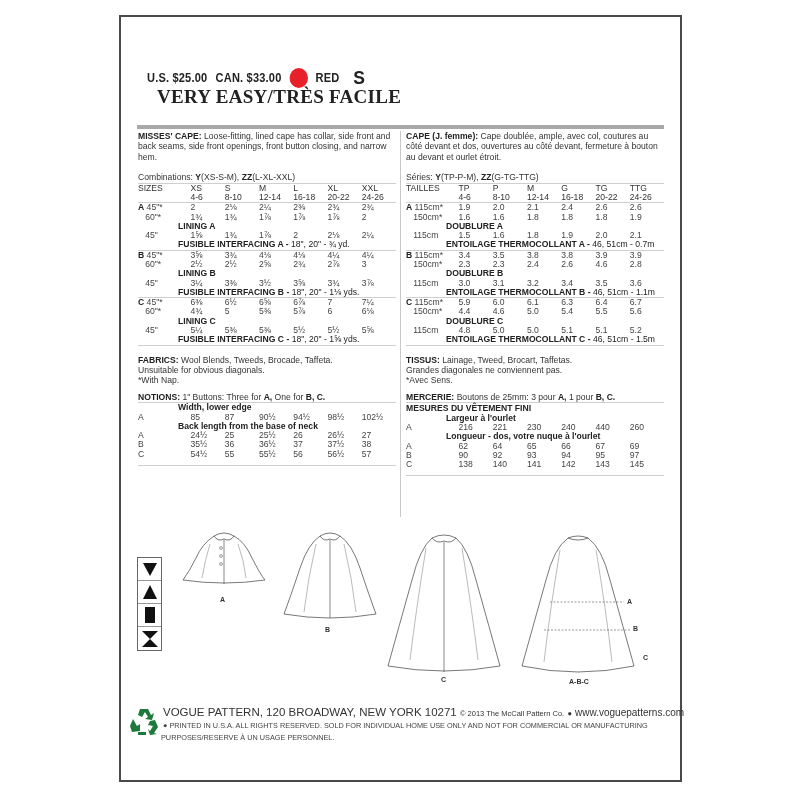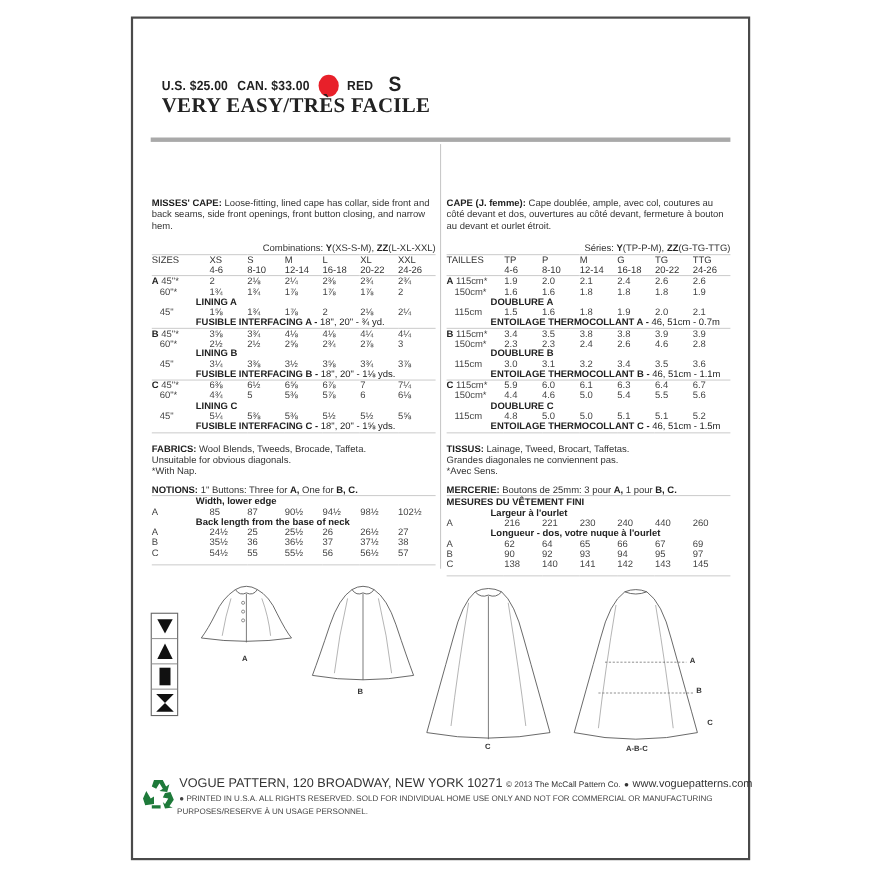--- a/index.html
+++ b/index.html
@@ -10,31 +10,31 @@
            border: 2px solid #4a4a4a; border-right-width: 2px; background: #fff; }
 
   .price-line { position: absolute; left: 147px; top: 67px; font-family: "Liberation Sans", sans-serif;
                 font-size: 12px; font-weight: bold; color: #222; letter-spacing: 0.2px; display: flex; align-items: center; transform: scaleX(0.92); transform-origin: left center; }
   .price-line span { margin-right: 9px; }
   .red-dot { width: 20px; height: 20px; border-radius: 50%; background: #e8202a; display: inline-block; margin-right: 8px !important; }
   .size-letter { font-size: 19px; font-weight: bold; margin-left: 6px; }
 
   .title-line { position: absolute; left: 147px; top: 86px; display: flex; align-items: baseline; }
   .pattern-no { font-family: "Liberation Serif", serif; font-size: 38px; color: #222; letter-spacing: -0.5px; }
-  .easy { font-family: "Liberation Serif", serif; font-size: 19px; font-weight: bold; color: #222; letter-spacing: 0.3px; }
+  .easy { font-family: "Liberation Serif", serif; font-size: 19px; font-weight: bold; color: #222; margin-left: 10px; letter-spacing: 0.3px; }
 
   .header-rule { position: absolute; left: 137px; top: 125px; width: 527px; height: 4px; background: #a9a9a9; }
   .col-divider { position: absolute; left: 400px; top: 131px; width: 1px; height: 386px; background: #c9c9c9; }
 
   .col { position: absolute; top: 131px; width: 258px; font-size: 8.6px; line-height: 10.4px; color: #333; }
   .col.left { left: 138px; }
   .col.right { left: 406px; }
   .col b { color: #222; }
-  .desc { margin-bottom: 10px; margin-top: 48px; }
-  .combo { margin-top: 2px; text-align: right; }
+  .desc { margin-bottom: 10px; }
+  .combo { margin-top: 2px; }
   table { border-collapse: collapse; width: 258px; font-size: 8.6px; line-height: 9.3px; }
   td { padding: 0; white-space: nowrap; color: #444; }
   td.lbl { width: 52px; }
   td.v { width: 34px; text-align: left; }
   .hdr-row td { color: #333; }
   .sect td { font-weight: bold; color: #222; padding-top: 0px; padding-left: 40px; }
   .rule-row td { border-top: 1px solid #cfcfcf; }
   .para { margin-top: 9px; }
   .meas-title { font-weight: bold; color: #222; }
 

